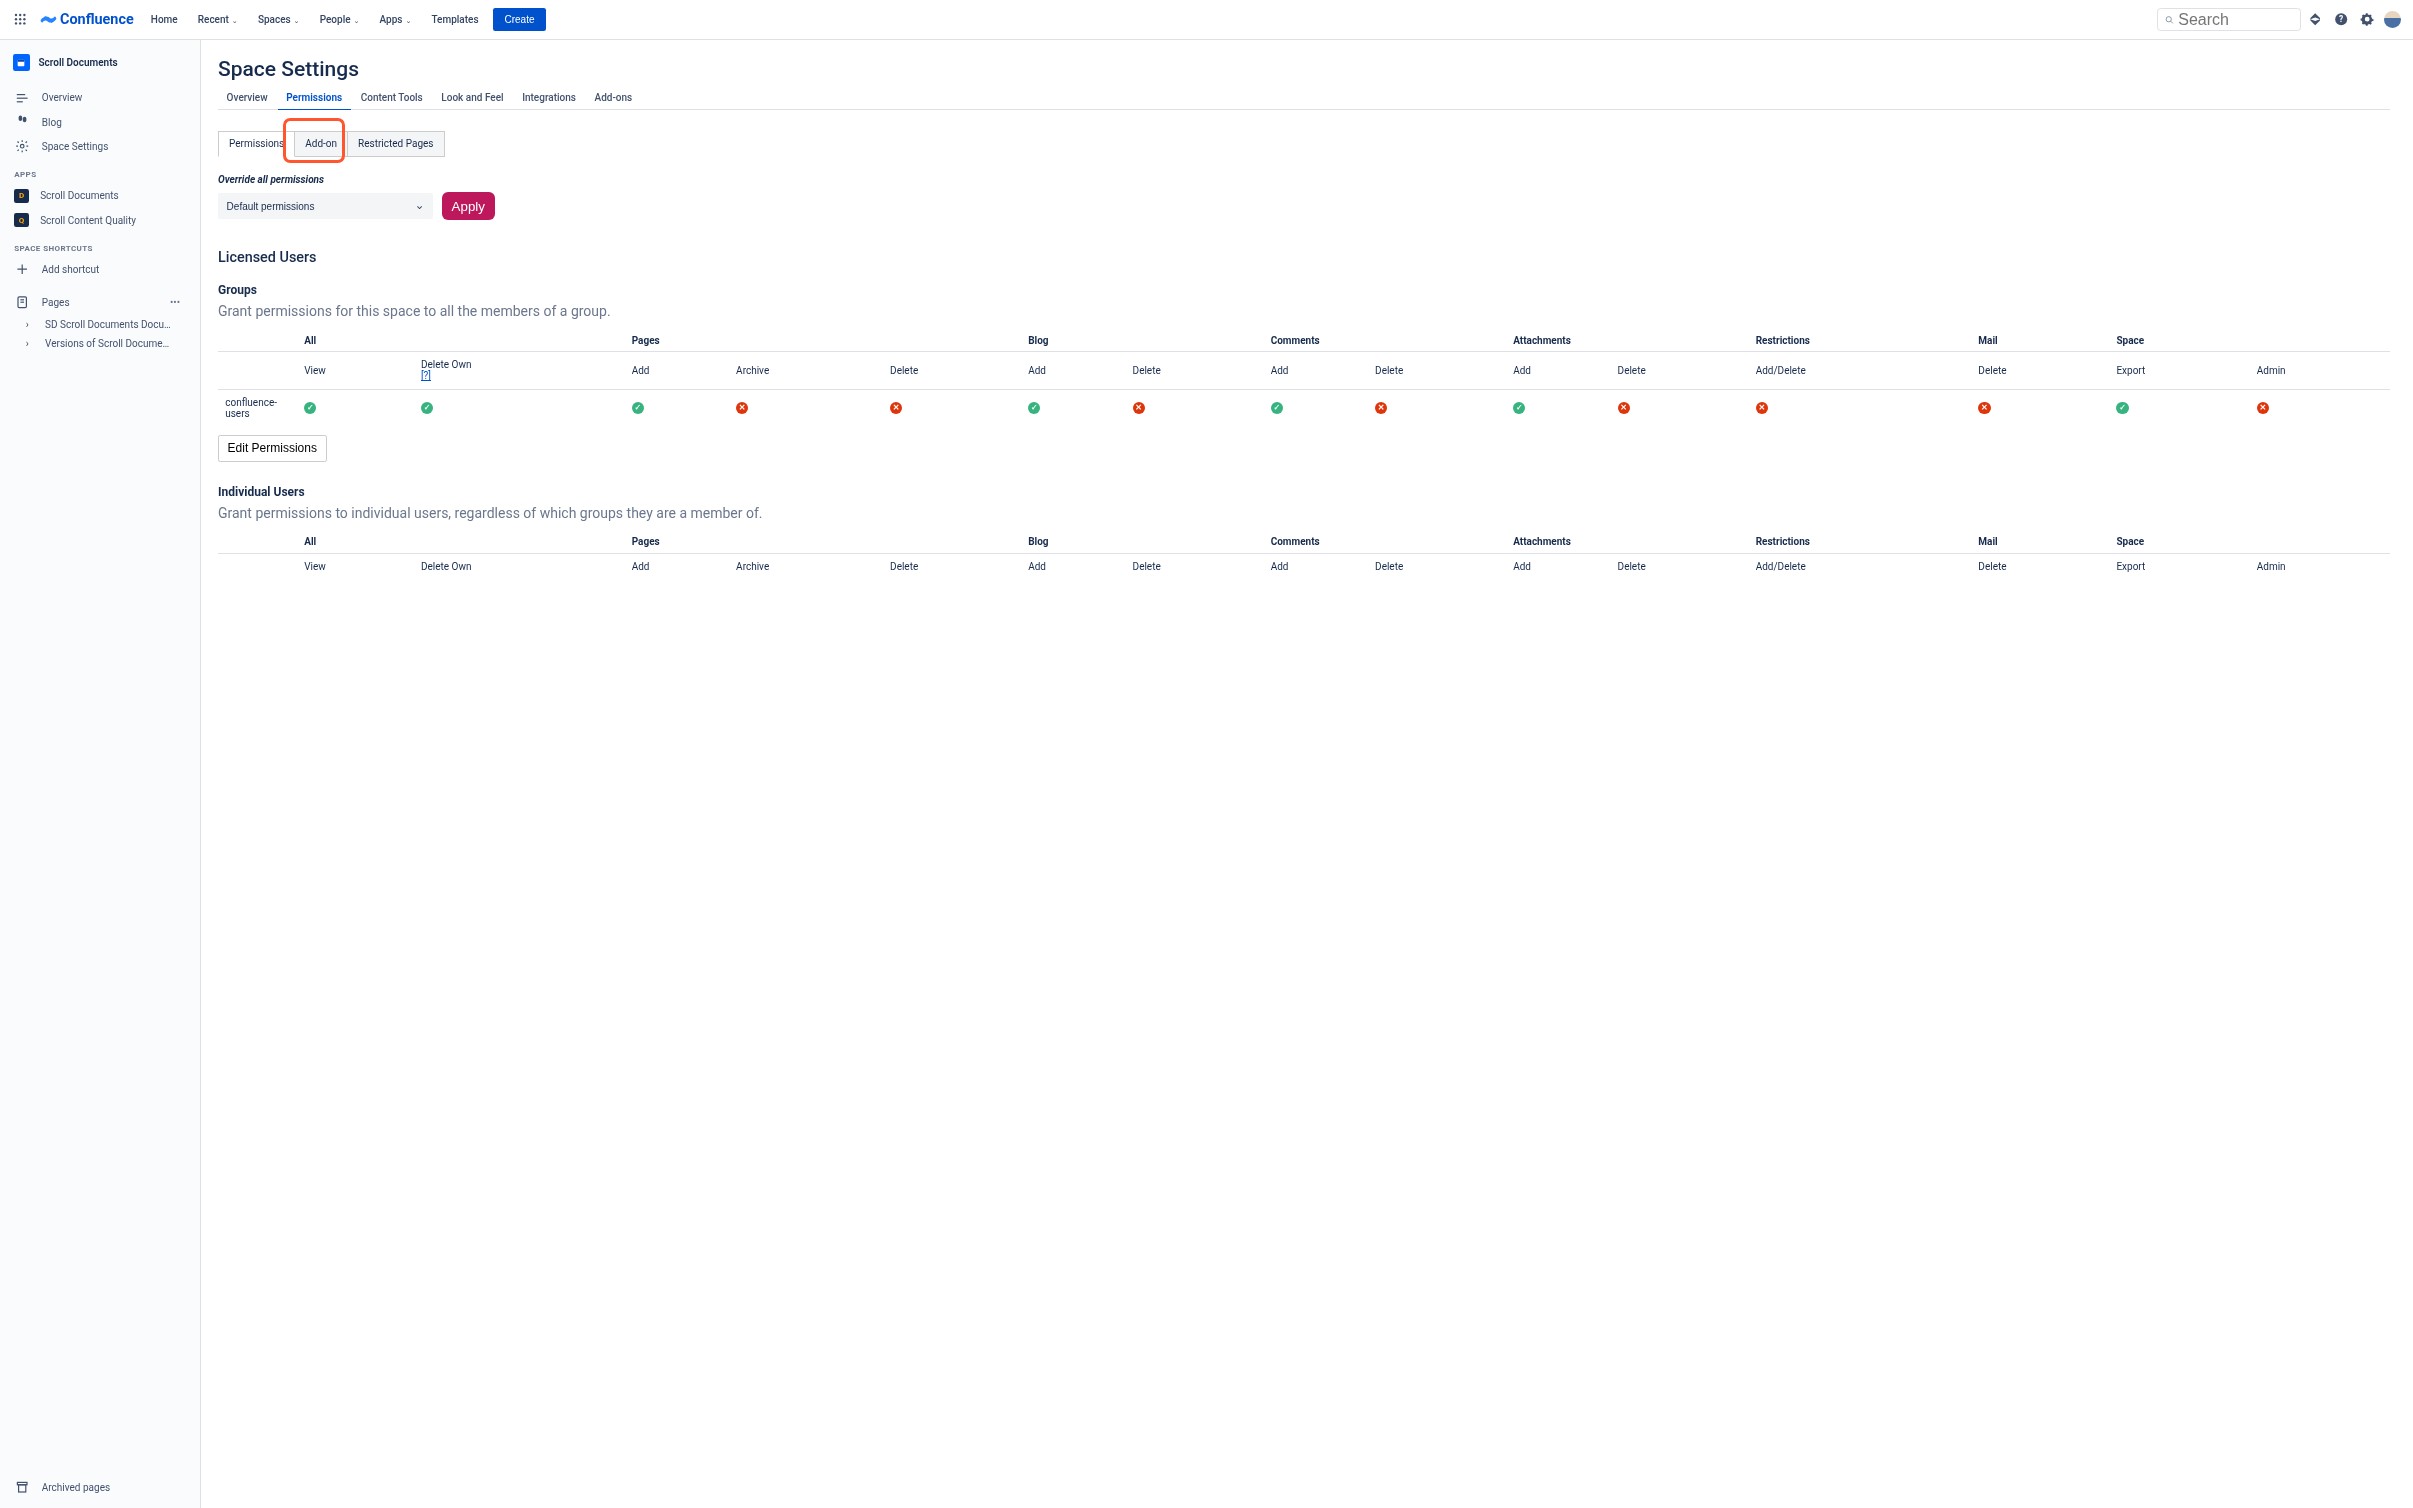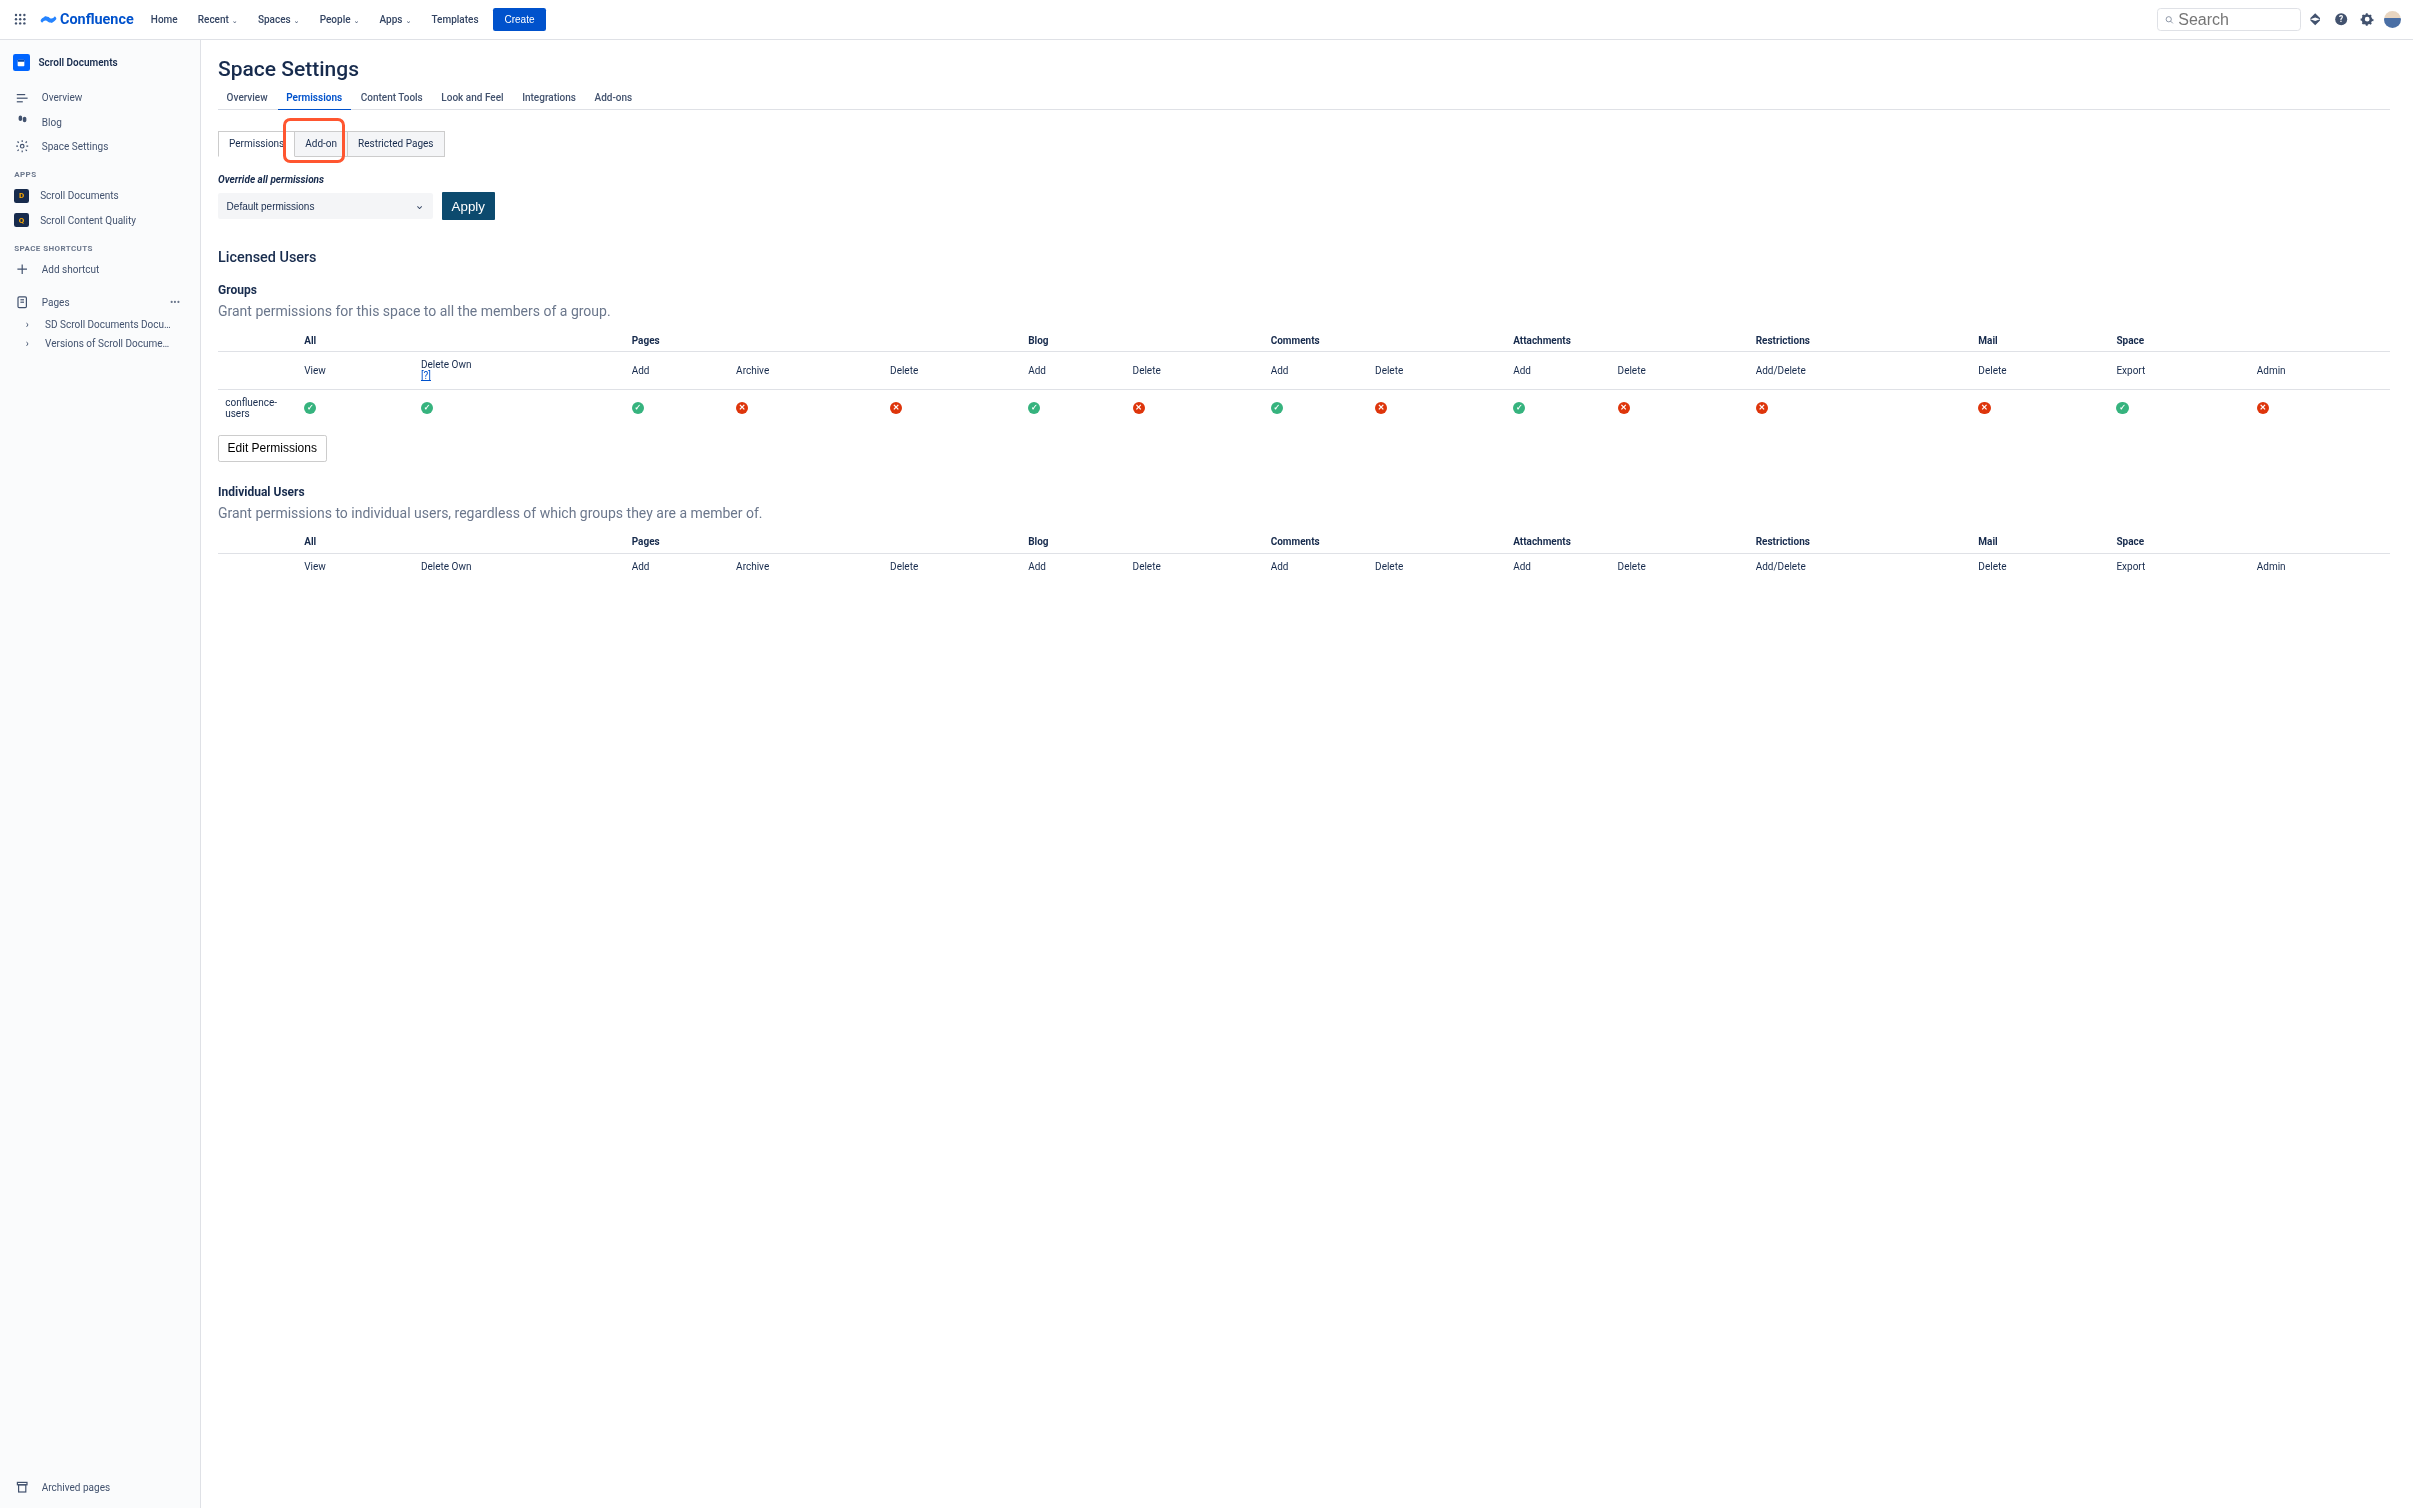--- a/index.html
+++ b/index.html
@@ -33,21 +33,21 @@
 .subtabs { display:inline-flex; margin-top: 4.3px; }
 .subtab { padding: 6.5px 10px; border: 0.7px solid #ccc; background: #F4F5F7; cursor: pointer; font-size:10px; }
 .subtab.active { background: #fff; border-bottom-color:#fff; }
 .subtab + .subtab { border-left:none; }
 .highlight-box { position:absolute; border: 3.6px solid #FF5630; border-radius: 7.2px; pointer-events:none; }
 .section-title { font-weight: 700; margin: 17px 0 7.2px; font-size:10px;font-style:italic; }
 .select-row { display: flex; gap: 8.6px; align-items: center; }
 .select { background: #F4F5F7; border: none; padding: 7.2px 26px 7.2px 8.6px; border-radius: 2.2px; font-size: 10px; color:#172B4D; appearance:none; position:relative; width:215px; }
 .select-wrap { position: relative; display:inline-block; }
 .select-wrap::after { content:"⌄"; position:absolute; right:8.6px; top:4.3px; color:#344563; font-size:11.5px; pointer-events:none; }
-.apply-btn { background: #0c4a6e; color:#fff; border:none; padding: 6.5px 10px; border-radius:1px; font-weight:500; cursor:pointer; }
+.apply-btn { background: #be185d; color:#fff; border:none; padding: 6.5px 10px; border-radius:6px; font-weight:500; cursor:pointer; }
 .h2 { font-size: 14.4px; font-weight: 500; margin-top: 29px; margin-bottom:4.3px; color:#172B4D; }
 .h3 { font-size: 12px; font-weight: 700; margin-top: 17px; color:#172B4D; }
 .desc { color:#6B778C; margin: 5.7px 0 10px; font-size:14px; }
 table { width:100%; border-collapse: collapse; font-size:10px; }
 th { text-align:left; font-weight:700; padding: 5.7px 7.2px; color:#172B4D; }
 td { padding: 7.2px 7.2px; vertical-align: middle; border-top:0.7px solid #DFE1E6; }
 .group-header th { border-bottom:1.4px solid #DFE1E6; }
 .sub-header td { color:#172B4D; font-size:10px; border-top:none; }
 .row-name { color:#172B4D; }
 .perm-icon { display:inline-flex; width:12.2px; height:12.2px; border-radius:50%; align-items:center; justify-content:center; color:#fff; font-size:8px; font-weight:700; }

